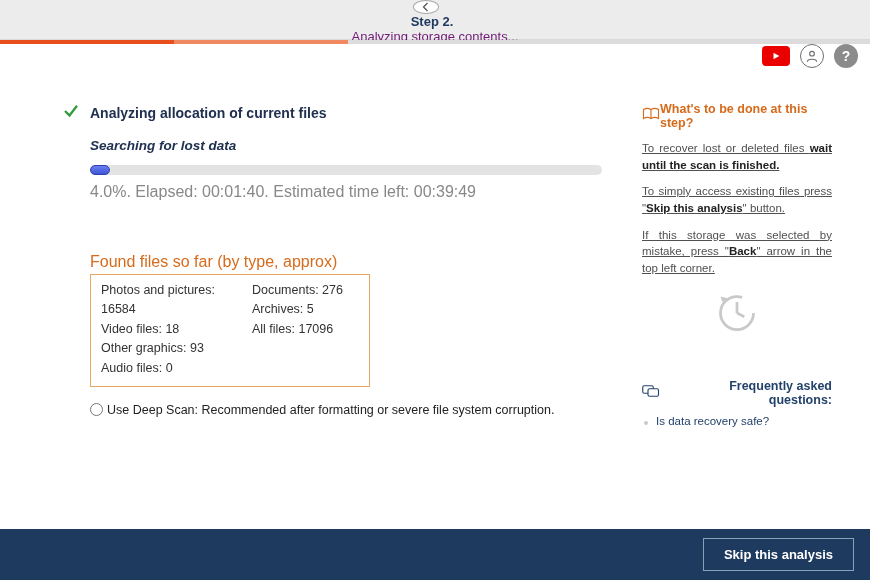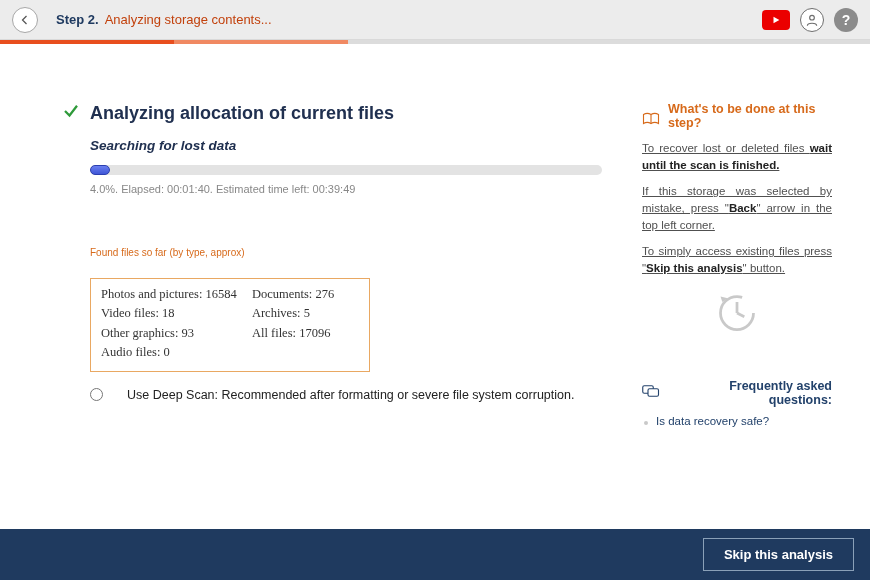--- a/index.html
+++ b/index.html
@@ -6,72 +6,73 @@
   html, body { width: 870px; height: 580px; font-family: "Segoe UI", Tahoma, Arial, sans-serif; background: #fff; overflow: hidden; }
   .topbar {
     height: 40px;
     background: #ececec;
     border-bottom: 1px solid #d9d9d9;
     display: flex;
     align-items: center;
     padding: 0 12px;
     font-size: 13px;
     color: #333;
+    flex-direction: column;
   }
   .back-btn {
     width: 26px; height: 26px;
     border: 1px solid #a7a7a7;
     border-radius: 50%;
     background: #fff;
     display: flex; align-items: center; justify-content: center;
     margin-right: 18px;
     cursor: pointer;
   }
   .back-btn svg { width: 12px; height: 12px; }
   .step-label { font-weight: 600; color: #1f3a60; margin-right: 6px; }
-  .step-desc { color: #c2410c; }
+  .step-desc { color: #701a75; }
   .topbar-right { margin-left: auto; display: flex; align-items: center; gap: 10px; }
   .icon-circle {
     width: 24px; height: 24px; border-radius: 50%;
     display: flex; align-items: center; justify-content: center;
   }
   .user-circle { border: 1.5px solid #6e6e6e; background:#fff; }
   .help-circle { background: #8b8b8b; color: #fff; font-weight: 700; font-size: 14px; }
   .youtube-badge { width: 28px; height: 20px; border-radius:4px; background:#eb0000; display:flex; align-items:center; justify-content:center; }
   .youtube-badge svg { width: 10px; height: 10px; fill:#fff; }
 
   .progress-strip { height: 4px; width: 100%; background: #dcdcdc; position: relative; }
   .progress-seg1 { position:absolute; left:0; top:0; height:4px; background:#e84e1e; width:20%; }
   .progress-seg2 { position:absolute; left:20%; top:0; height:4px; background:#f08962; width:20%; }
 
   .body-wrap { display:flex; padding: 58px 0 0 62px; height: calc(580px - 40px - 4px - 51px); }
   .main-col { width: 540px; }
   .side-col { width: 200px; padding-right: 10px; margin-left:40px; }
 
   .status-row { display:flex; align-items:center; gap:10px; margin-bottom:14px; }
   .check svg { width:18px; height:18px; }
-  .status-title { font-weight:700; color:#203050; font-size:18px; }
+  .status-title { font-weight:700; color:#203050; font-size:14px; }
   .searching { font-weight:700; color:#203050; font-size:13.5px; margin-left:28px; margin-bottom:12px;font-style:italic; }
 
   .pbar-outer { margin-left:28px; width: 512px; height:10px; border-radius:5px; background:#e3e3e3; position:relative; }
   .pbar-fill { position:absolute; left:0; top:0; height:10px; width:5%; border-radius:5px;
     background: linear-gradient(#6a7ff0,#3f56d6); border:1px solid #2b3fb0; }
-  .pbar-text { margin-left:28px; margin-top:8px; font-size:11px; color:#888; }
-
-  .found-title { color:#d76a1b; font-size:10px; margin-left:28px; margin-top:52px; margin-bottom:20px; }
-  .found-box { margin-left:28px; border:1px solid #e9a862; padding:6px 10px 8px 10px; width: 280px; font-size:12.5px; color:#333;font-family:Liberation Serif, serif; }
+  .pbar-text { margin-left:28px; margin-top:8px; font-size:16px; color:#888; }
+
+  .found-title { color:#d76a1b; font-size:16px; margin-left:28px; margin-top:52px; margin-bottom:3px; }
+  .found-box { margin-left:28px; border:1px solid #e9a862; padding:6px 10px 8px 10px; width: 280px; font-size:12.5px; color:#333; }
   .found-row { display:flex; }
   .found-cell-l { width: 155px; line-height:1.55; }
   .found-cell-r { width: 110px; line-height:1.55; }
 
   .opts { margin-left:28px; margin-top:16px; font-size:12.5px; color:#222; }
-  .opt { display:flex; align-items:center; gap:24px; margin-bottom:8px; }
+  .opt { display:flex; align-items:center; gap:4px; margin-bottom:8px; }
   .opt input { accent-color:#1b6fd4; }
 
-  .side-title-row { display:flex; align-items:flex-end; gap:8px; margin-bottom:10px; }
+  .side-title-row { display:flex; align-items:center; margin-bottom:10px; }
   .side-title { color:#d76a1b; font-weight:700; font-size:12.5px; }
   .book-icon svg { width:18px; height:14px; }
   .side-p { font-size:11.5px; color:#505050; line-height:1.45; margin-bottom:10px; text-align:justify;text-decoration:underline; }
   .side-p b { color:#222; }
 
   .spinner-wrap { display:flex; justify-content:center; margin:14px 0 40px 0; }
   .spinner svg { width:44px; height:44px; }
 
   .faq-title-row { display:flex; align-items:center; gap:8px; margin-bottom:8px;text-align:right; }
   .faq-title { color:#23426b; font-weight:700; font-size:12.5px; }
@@ -170,22 +171,22 @@
     <div class="side-title-row">
       <span class="book-icon">
         <svg viewBox="0 0 24 18">
             <path d="M2 3 Q7 0 12 3 Q17 0 22 3 L22 15 Q17 12 12 15 Q7 12 2 15 Z" fill="none" stroke="#d76a1b" stroke-width="1.5"></path>
             <line x1="12" y1="3" x2="12" y2="15" stroke="#d76a1b" stroke-width="1.5"></line>
           </svg>
       </span>
       <span class="side-title">What's to be done at this step?</span>
     </div>
     <p class="side-p"><span>To recover lost or deleted files </span><b>wait until the scan is finished.</b></p>
+    <p class="side-p"><span>To simply access existing files press "</span><b>Skip this analysis</b><span>" button.</span></p>
     <p class="side-p"><span>If this storage was selected by mistake, press "</span><b>Back</b><span>" arrow in the top left corner.</span></p>
-    <p class="side-p"><span>To simply access existing files press "</span><b>Skip this analysis</b><span>" button.</span></p>
 
     <div class="spinner-wrap">
       <span class="spinner">
         <svg viewBox="0 0 48 48">
             <circle cx="24" cy="24" r="18" fill="none" stroke="#c9c9c9" stroke-width="3" stroke-dasharray="90 30"></circle>
             <path d="M24 24 L24 12" stroke="#c9c9c9" stroke-width="3"></path>
             <path d="M24 24 L32 28" stroke="#c9c9c9" stroke-width="3"></path>
             <path d="M8 12 L6 6 L14 8" fill="#c9c9c9"></path>
           </svg>
       </span>

